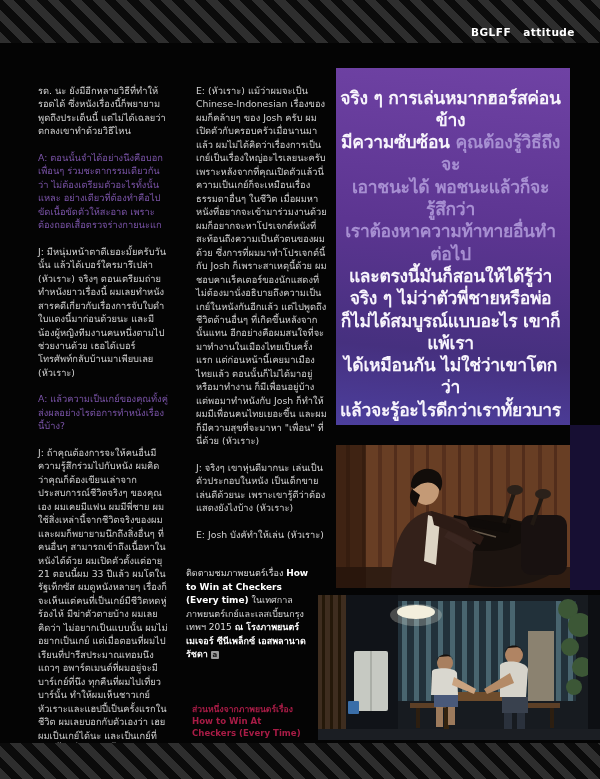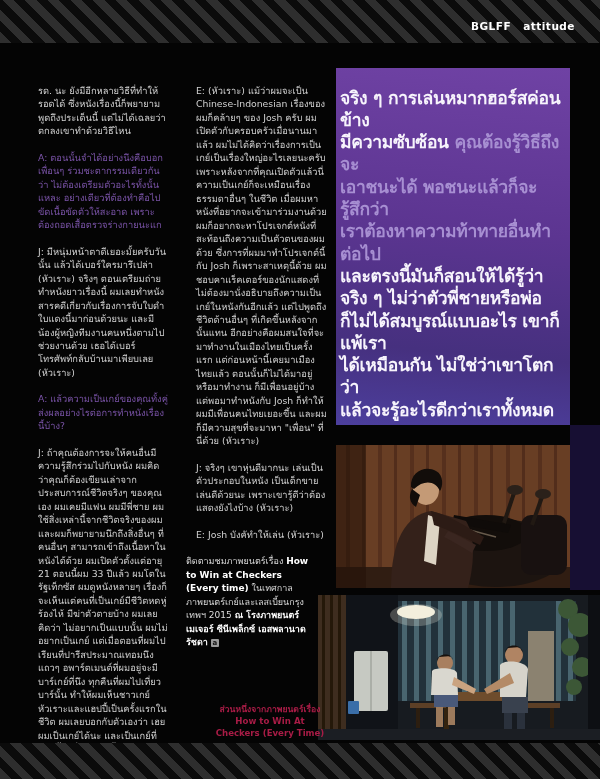--- a/index.html
+++ b/index.html
@@ -8,57 +8,57 @@
     background:#040404;
     font-family:"DejaVu Sans","Liberation Sans",sans-serif;
     -webkit-font-smoothing:antialiased;
   }
   .stripes{
     background:repeating-linear-gradient(45deg,#2e2e2e 0 8px,#0b0b0b 8px 16px);
   }
   .band-top{position:absolute;left:0;top:0;width:600px;height:43px;}
   .band-bottom{position:absolute;left:0;top:743px;width:600px;height:36px;}
   .masthead{
-    position:absolute;right:25px;top:20px;color:#fff;
+    position:absolute;right:25px;top:26px;color:#fff;
     font-size:10.5px;font-weight:bold;letter-spacing:.5px;white-space:nowrap;
   }
   .masthead .mag{margin-left:12px;font-weight:bold;}
   
   .col{position:absolute;top:84px;width:141px;color:#d2d2d2;font-size:9.3px;line-height:1.45;text-align:left;}
   .col1{left:28px;}
   .col2{left:186px;}
   .col p{margin:0 0 13px 10px;}
   .col p.q{color:#7b54a9;margin-bottom:13px;}
   .col p.cont{margin-bottom:18px;}
-  .credit{margin-top:14px;width:130px;color:#dcdcdc;font-size:9px;line-height:1.5;}
+  .credit{margin-top:26px;width:130px;color:#dcdcdc;font-size:9px;line-height:1.5;}
   .credit b{color:#fff;}
   .endmark{
     display:inline-block;width:8px;height:8px;line-height:8px;margin-left:3px;
     background:#9a9a9a;color:#141414;font-size:7px;font-weight:bold;text-align:center;
     border-radius:1px;vertical-align:baseline;
   }
   
   .quote-block{
     position:absolute;left:336px;top:68px;width:234px;height:357px;
     background:linear-gradient(185deg,#6f42a4 0%,#5c3591 45%,#46307f 78%,#4c3f9d 100%);
   }
   .quote{
     position:absolute;right:9px;left:4px;bottom:4px;
-    text-align:left;font-weight:bold;
+    text-align:center;font-weight:bold;
     font-size:17.5px;line-height:22.3px;letter-spacing:-0.3px;
   }
   .qw{color:#f7f4fc;}
   .qv{color:#a78fd2;}
   .side-glow{position:absolute;left:570px;top:425px;width:30px;height:165px;background:#170f33;}
   
   .photo1{position:absolute;left:336px;top:445px;width:234px;height:143px;}
   .photo2{position:absolute;left:318px;top:595px;width:282px;height:145px;}
   .caption{
-    position:absolute;left:212px;top:703px;width:116px;
-    color:#a81c46;font-size:8.6px;line-height:1.4;text-align:center;font-weight:bold;
+    position:absolute;left:192px;top:703px;width:116px;
+    color:#a81c46;font-size:8.6px;line-height:1.4;text-align:left;font-weight:bold;
   }
 </style>
 </head>
 <body>
 
 <div class="page">
 
   <div class="band-top stripes">
     <div class="masthead">
       <span>BGLFF</span><span class="mag">attitude</span>
@@ -85,21 +85,21 @@
   <div class="quote-block">
     <div class="quote">
       <div class="qw">จริง ๆ การเล่นหมากฮอร์สค่อนข้าง</div>
       <div><span class="qw">มีความซับซ้อน </span><span class="qv">คุณต้องรู้วิธีถึงจะ</span></div>
       <div class="qv">เอาชนะได้ พอชนะแล้วก็จะรู้สึกว่า</div>
       <div class="qv">เราต้องหาความท้าทายอื่นทำต่อไป</div>
       <div class="qw">และตรงนี้มันก็สอนให้ได้รู้ว่า</div>
       <div class="qw">จริง ๆ ไม่ว่าตัวพี่ชายหรือพ่อ</div>
       <div class="qw">ก็ไม่ได้สมบูรณ์แบบอะไร เขาก็แพ้เรา</div>
       <div class="qw">ได้เหมือนกัน ไม่ใช่ว่าเขาโตกว่า</div>
-      <div class="qw">แล้วจะรู้อะไรดีกว่าเราทั้งหมด</div>
+      <div class="qw">แล้วจะรู้อะไรดีกว่าเราทั้ยวบาร</div>
     </div>
   </div>
 
   <div class="side-glow"></div>
 
   <svg class="photo1" viewBox="0 0 234 143">
     <rect width="234" height="143" fill="#7d4b2d"></rect>
     <g opacity="0.85">
       <rect x="10" width="4" height="143" fill="#5a3220"></rect>
         <rect x="26" width="3" height="143" fill="#5a3220"></rect>

